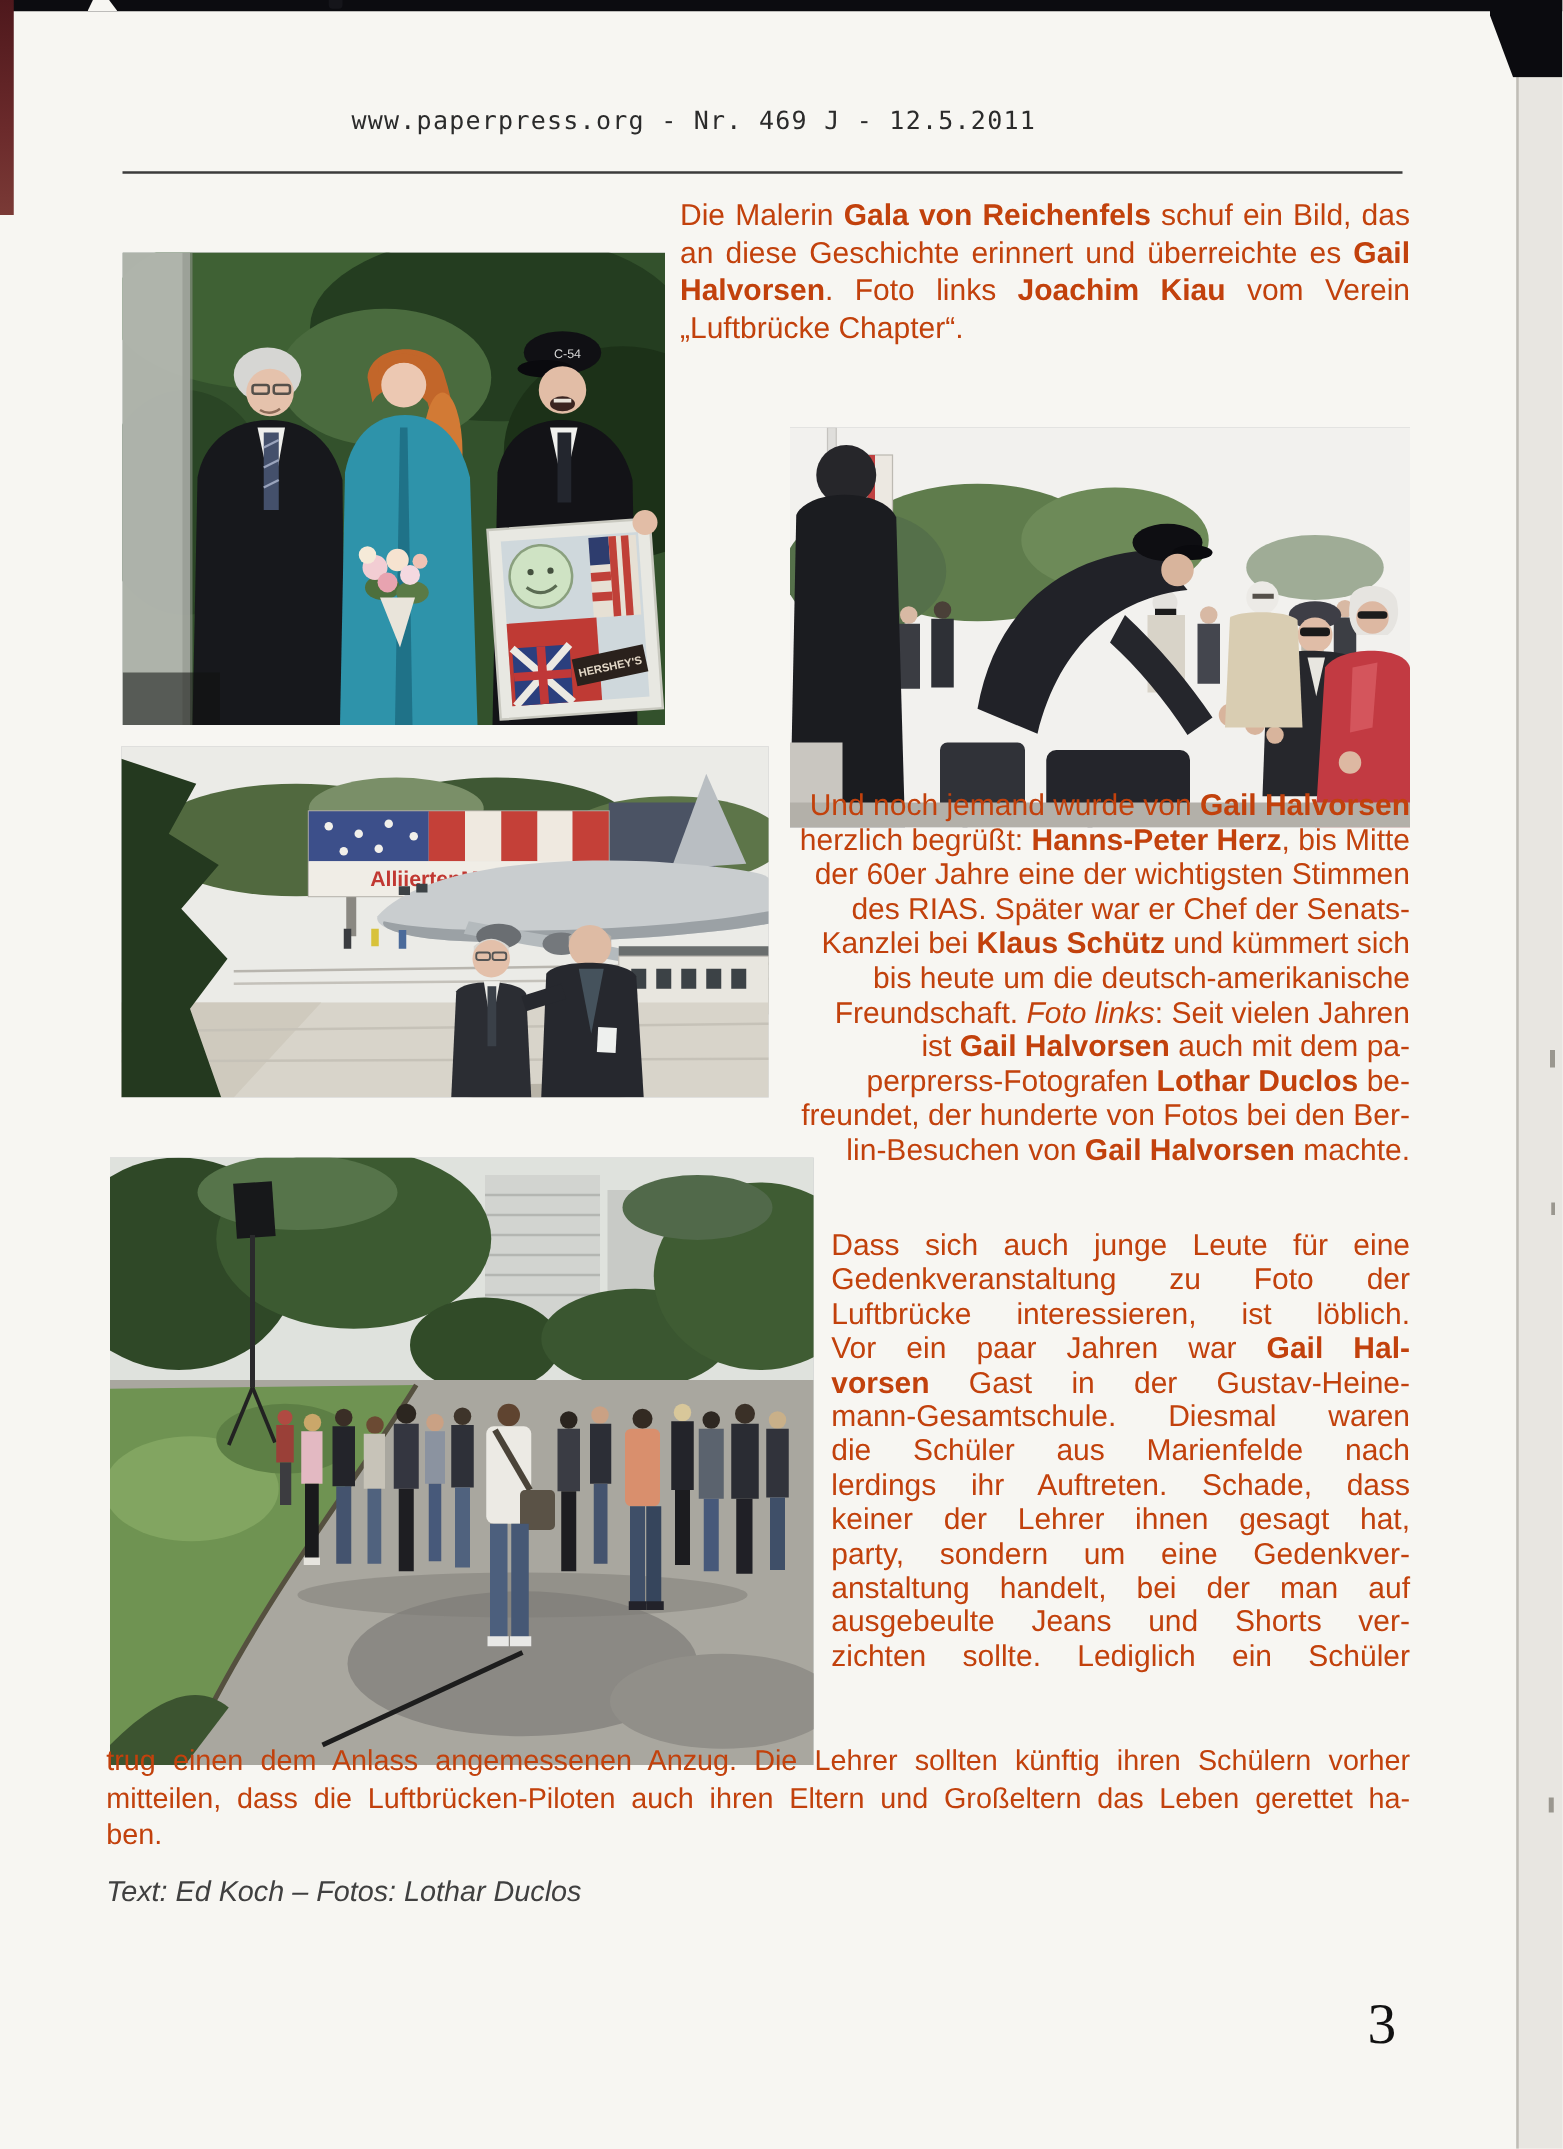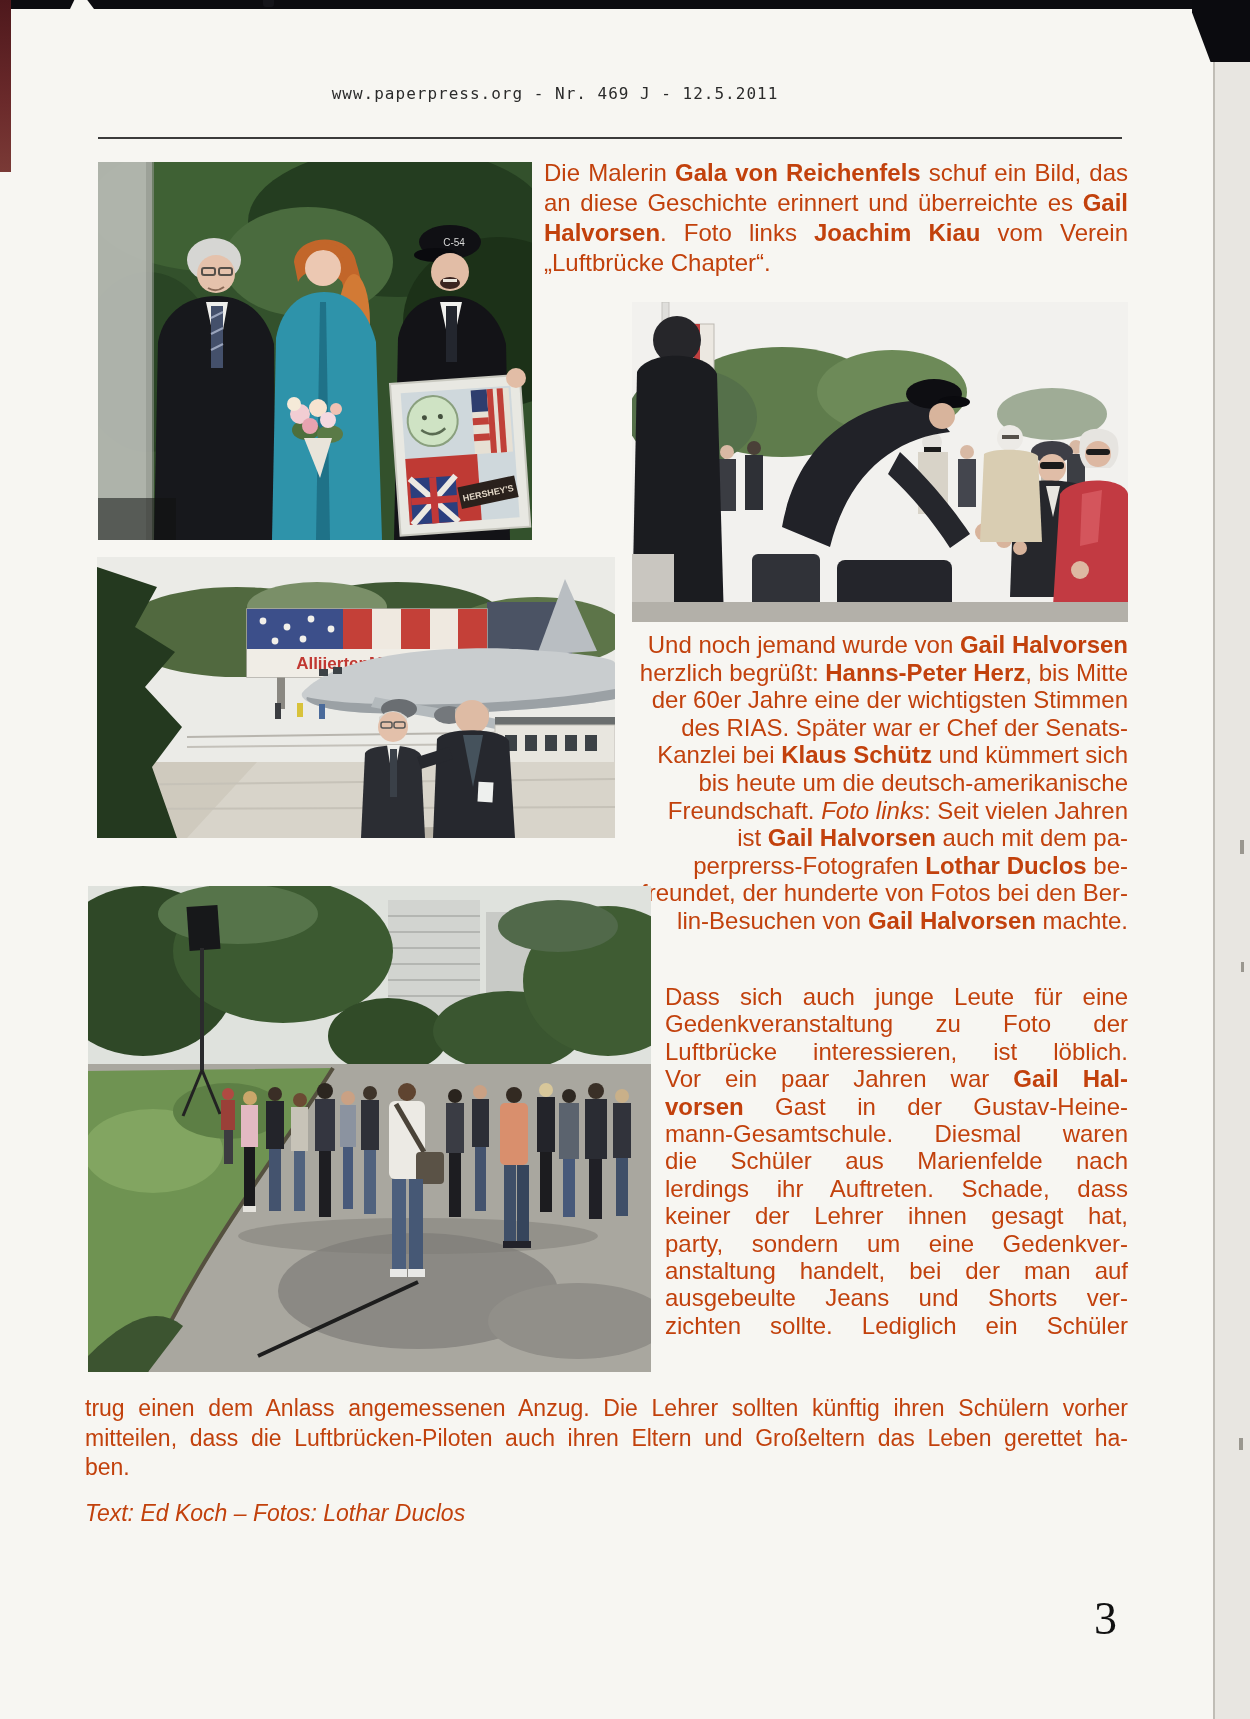--- a/index.html
+++ b/index.html
@@ -17,33 +17,33 @@
   .band-dot { left:263px; top:0; width:11px; height:7px; background:#15151a; border-radius:0 0 3px 3px; }
   .edge-strip { left:1213px; top:0; width:37px; height:1719px; background:#e8e6e1; border-left:2px solid #c0bdb6; }
   .corner-wedge { left:1192px; top:0; width:58px; height:62px; background:#0b0b0f;
     clip-path:polygon(0 0,100% 0,100% 100%,32% 100%,0 20%); }
   .red-streak { left:0; top:0; width:11px; height:172px;
     background:linear-gradient(180deg,#4e181c,#6b2a2b 60%,#7a3a36); }
   .tick { background:#9a978f; }
   
   .site-header { left:0; top:84px; width:1110px; text-align:center;
     font-family:"DejaVu Sans Mono","Liberation Mono",monospace;
-    font-size:16px; letter-spacing:1px; color:#2b2b2b; }
+    font-size:20px; letter-spacing:1px; color:#2b2b2b; }
   .header-rule { left:98px; top:137px; width:1024px; height:2px; background:#3c3c3c; }
   
   .tblock { position:absolute; font-size:24px; line-height:27.6px; color:#c2410c; }
   .tblock .b { font-weight:bold; }
   .tblock .i { font-style:italic; }
   .just .tline { text-align:justify; text-align-last:justify; }
   .just .tline.last { text-align-last:left; }
   .ralign .tline { text-align:right; }
   .lh30 { line-height:30px; }
-  .credit { font-style:italic; font-size:23px; color:#c2410c; }
+  .credit { font-style:italic; font-size:23px; color:#404040; }
   .pagenum { font-family:"Liberation Serif", serif; font-size:46px; color:#111; }
-  .photo { position:absolute; overflow:hidden; background:#ccc; }
+  .photo { position:absolute; overflow:hidden; background:#ccc;margin-top:40px; }
   .photo svg { display:block; }
 </style>
 </head>
 <body>
 
 <div class="abs edge-strip"></div>
 <div class="abs tick" style="left:1240px;top:840px;width:4px;height:14px"></div>
 <div class="abs tick" style="left:1241px;top:962px;width:3px;height:10px"></div>
 <div class="abs tick" style="left:1239px;top:1438px;width:4px;height:12px"></div>
 <div class="abs top-band"></div>

